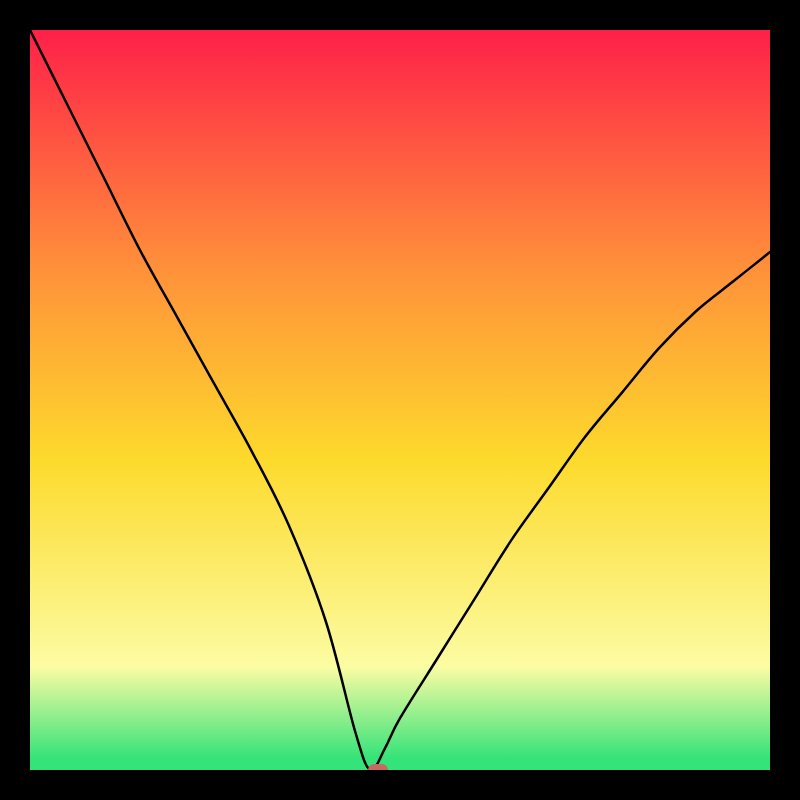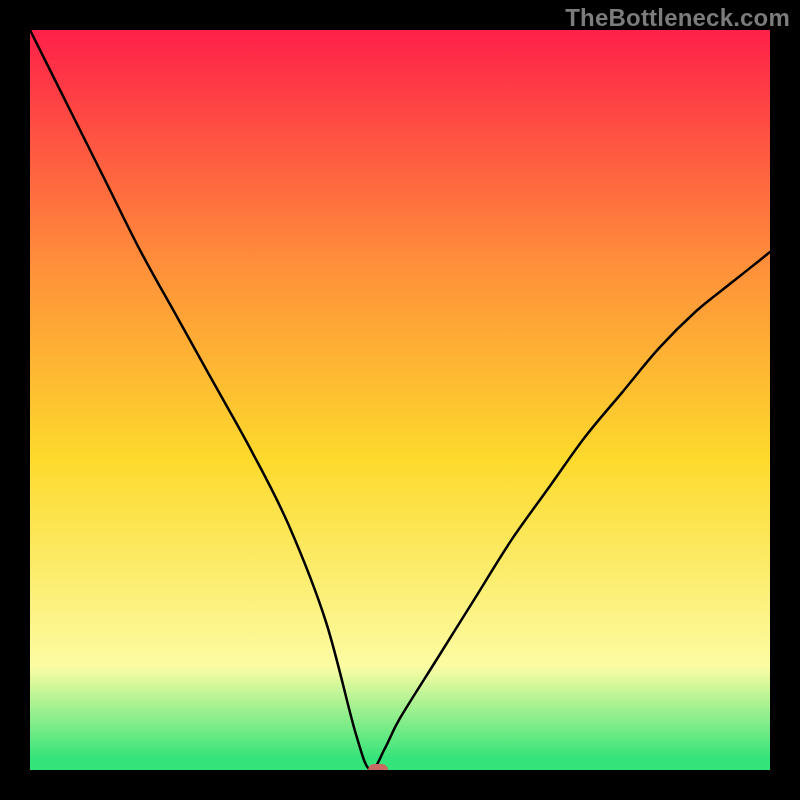--- a/index.html
+++ b/index.html
@@ -48,21 +48,20 @@
     position: absolute;
     left: 0;
     top: 0;
   }
 </style>
 </head>
 <body>
 
 <div class="outer">
 
-  <div class="watermark">TheBottleneck.com</div>
 
   <div class="plot" id="plot">
     <svg id="bg" class="curve" width="740" height="740">
         <defs>
           <linearGradient id="grad" x1="0" y1="0" x2="0" y2="1">
             <stop offset="0%" stop-color="#fe2049"></stop>
             <stop offset="32%" stop-color="#ff903a"></stop>
             <stop offset="57.99999999999999%" stop-color="#fdda2c"></stop>
             <stop offset="86%" stop-color="#fcfca3"></stop>
             <stop offset="98.5%" stop-color="#34e379"></stop>

